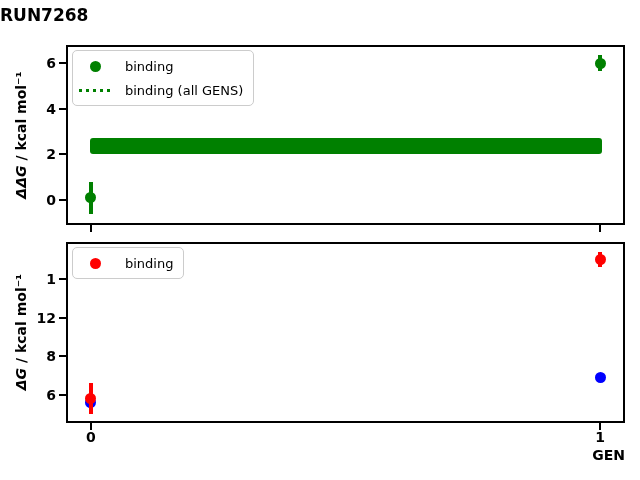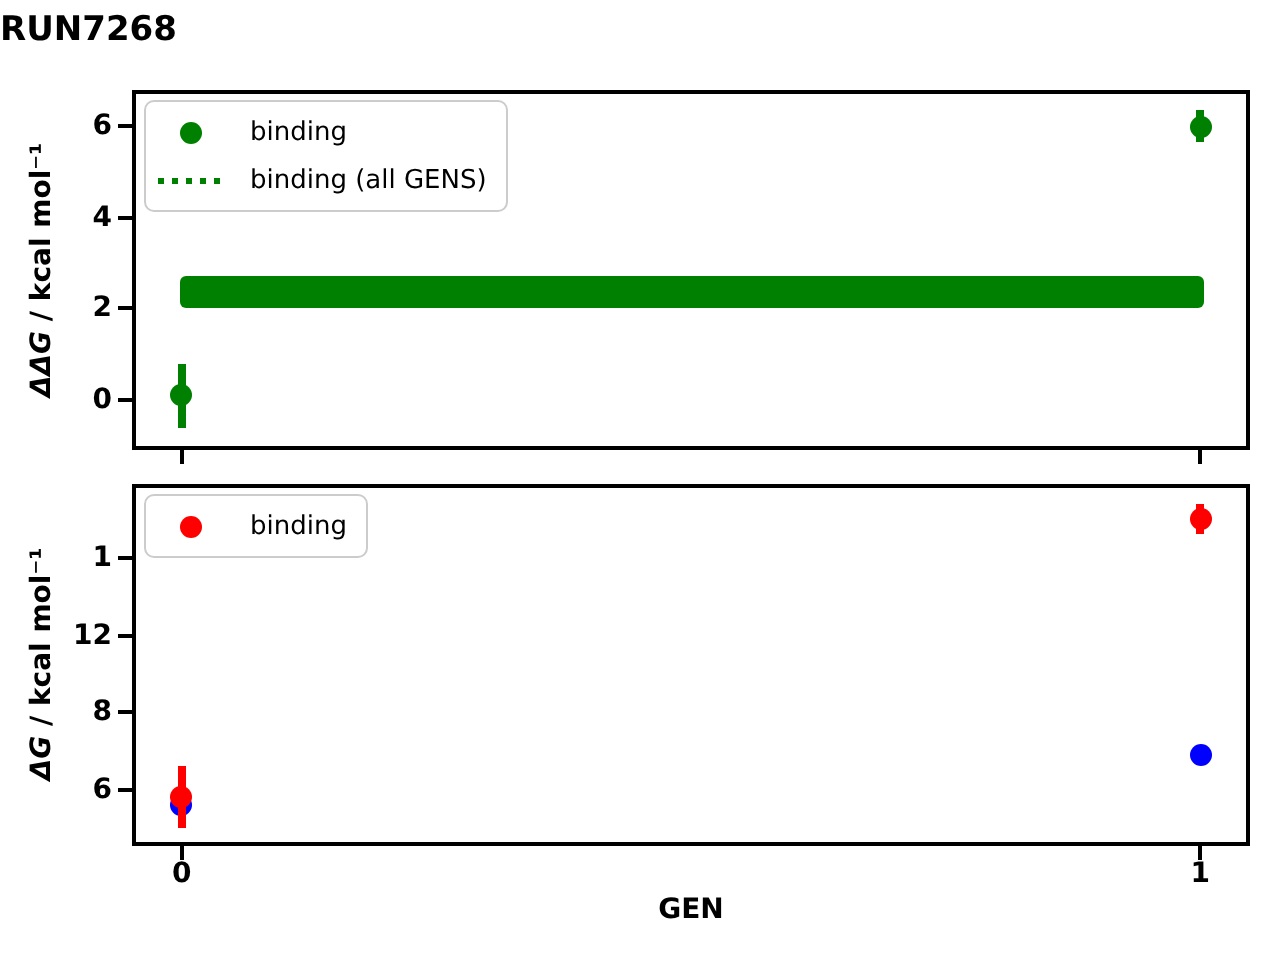--- a/index.html
+++ b/index.html
@@ -40,21 +40,21 @@
 
   .ylabel {
     position:absolute; white-space:nowrap; font-size:14px; font-weight:bold;
     transform:translate(-50%,-50%) rotate(-90deg);
   }
   #ylabel-top    { left:21px; top:135px; }
   #ylabel-bottom { left:21px; top:332px; }
   .ylabel .math { font-style:italic; }
 
   .xlabel {
-    position:absolute; left:66px; top:447px; width:559px; text-align:center;
+    position:absolute; left:66px; top:447px; width:559px; text-align:right;
     font-size:14px; font-weight:bold;
   }
 </style>
 </head>
 <body>
 
 <div class="figure">
 
   <div class="fig-title">RUN7268</div>
 

